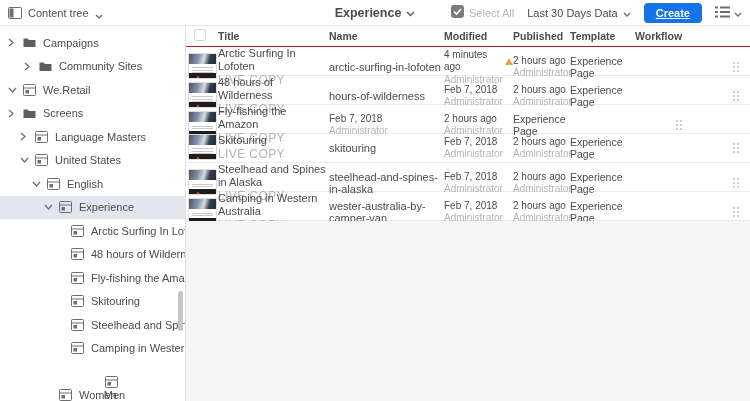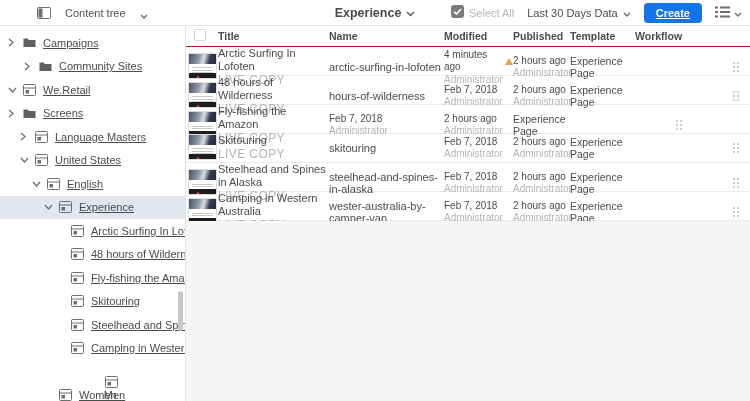--- a/index.html
+++ b/index.html
@@ -2,42 +2,42 @@
 <html><head>
 <meta charset="utf-8">
 <style>
   * { margin:0; padding:0; box-sizing:border-box; }
   html,body { width:750px; height:401px; overflow:hidden; }
   body { font-family:"Liberation Sans", sans-serif; font-size:11px; color:#4b4b4b; background:#fff; }
   .app { width:750px; height:401px; display:flex; flex-direction:column; }
 
   
   .topbar { height:26px; flex:0 0 26px; display:flex; align-items:center; padding:0 8px; background:#fff; border-bottom:1px solid #e5e5e5; position:relative; }
-  .ct { display:flex; align-items:flex-end; gap:14px; cursor:pointer; color:#4f4f4f;margin-left:29px; }
+  .ct { display:flex; align-items:flex-end; gap:6px; cursor:pointer; color:#4f4f4f; }
   .ct svg { display:block; }
   .title-wrap { position:absolute; left:0; right:0; display:flex; justify-content:center; align-items:center; gap:5px; pointer-events:none; }
   .title-wrap .tw-inner { display:flex; align-items:center; gap:5px; pointer-events:auto; cursor:pointer; }
   .page-title { font-size:12.5px; font-weight:bold; color:#4a4a4a; }
   .topbar-right { margin-left:auto; display:flex; align-items:center; gap:13px; position:relative; z-index:2; }
   .select-all { display:flex; align-items:center; gap:5px; color:#b5b5b5; cursor:pointer; }
   .range-dd { display:flex; align-items:center; gap:5px; color:#4a4a4a; cursor:pointer; }
   .create-btn { background:#1473e6; color:#fff; border:none; border-radius:4px; height:20px; padding:0 12px; font-family:"Liberation Sans",sans-serif; font-size:11px; font-weight:bold; cursor:pointer;text-decoration:underline; }
   .view-switch { display:flex; align-items:center; gap:4px; cursor:pointer; }
 
   
   .body { flex:1; display:flex; min-height:0; }
   .sidebar { width:186px; flex:0 0 186px; background:#fff; border-right:1px solid #e2e2e2; padding-top:5px; position:relative; overflow:hidden; }
   .main { flex:1; display:flex; flex-direction:column; background:#f5f5f5; min-width:0; }
 
   
   .titem { height:23.5px; display:flex; align-items:center; cursor:pointer; white-space:nowrap; }
   .titem.sel { background:#e3e5ef; }
   .chev-slot { width:15px; flex:0 0 15px; display:flex; align-items:center; justify-content:flex-start; }
   .ticon { width:14px; flex:0 0 14px; display:flex; align-items:center; margin-right:6px; }
-  .tlabel { font-size:11px; color:#4b4b4b;text-decoration:underline; }
+  .tlabel { font-size:11px; color:#4b4b4b; }
   .sb-scroll { position:absolute; right:2px; top:265px; width:5px; height:40px; background:#c6c6c6; border-radius:3px; }
 
   
   .grid { display:grid; grid-template-columns:32px 111px 115px 69px 57px 65px 1fr 28px; align-items:center; }
   .thead { height:21px; flex:0 0 21px; background:#fff; border-bottom:1px solid #b91c1c; font-size:10.5px; font-weight:bold; color:#4b4b4b; }
   .thead .cbcell { padding-left:8px; }
   .cb { display:inline-block; width:12px; height:12px; border:1px solid #d5d5d5; border-radius:2px; background:#fff; cursor:pointer; }
   .trow { height:29px; background:#fff; border-bottom:1px solid #ececec; cursor:pointer; }
   .thumb { width:29px; height:26px; margin-left:2px; border:1px solid #dcdcdc; border-radius:1px;
     background:

